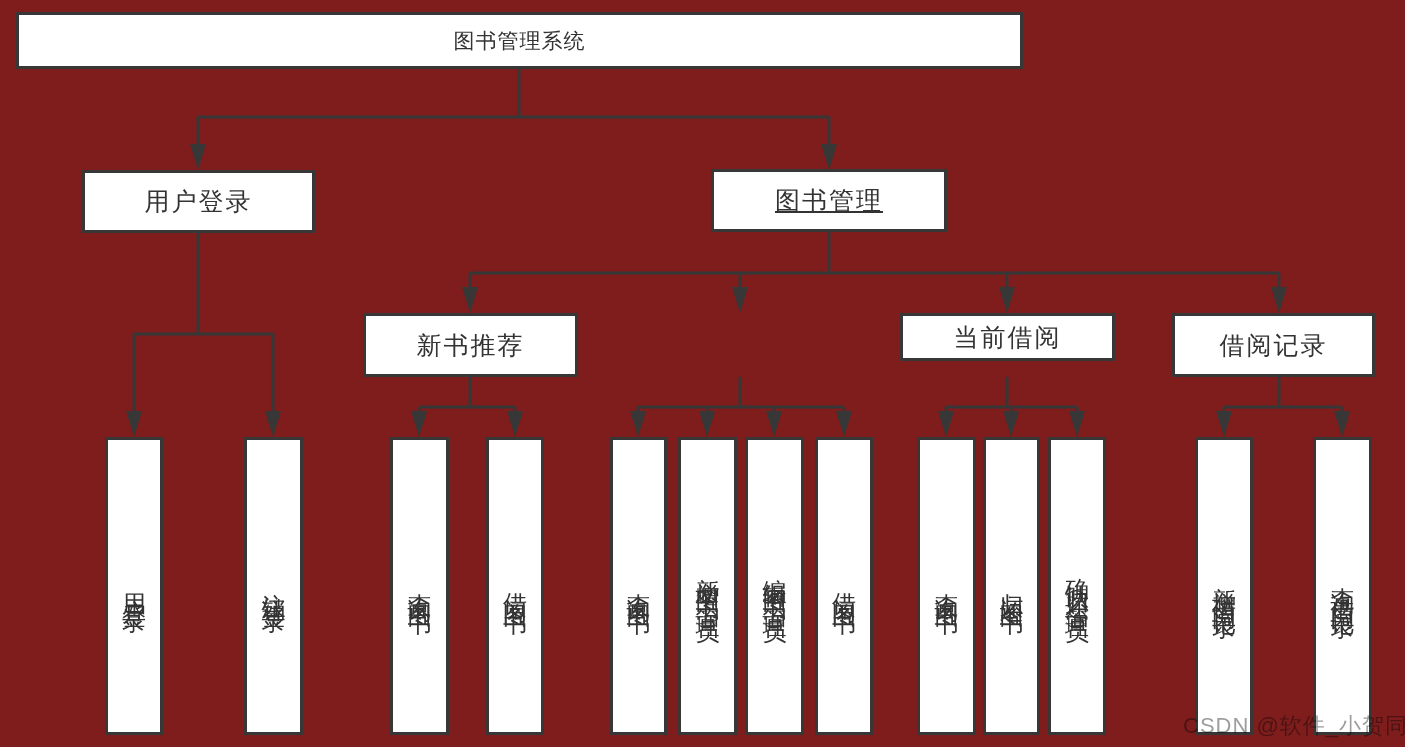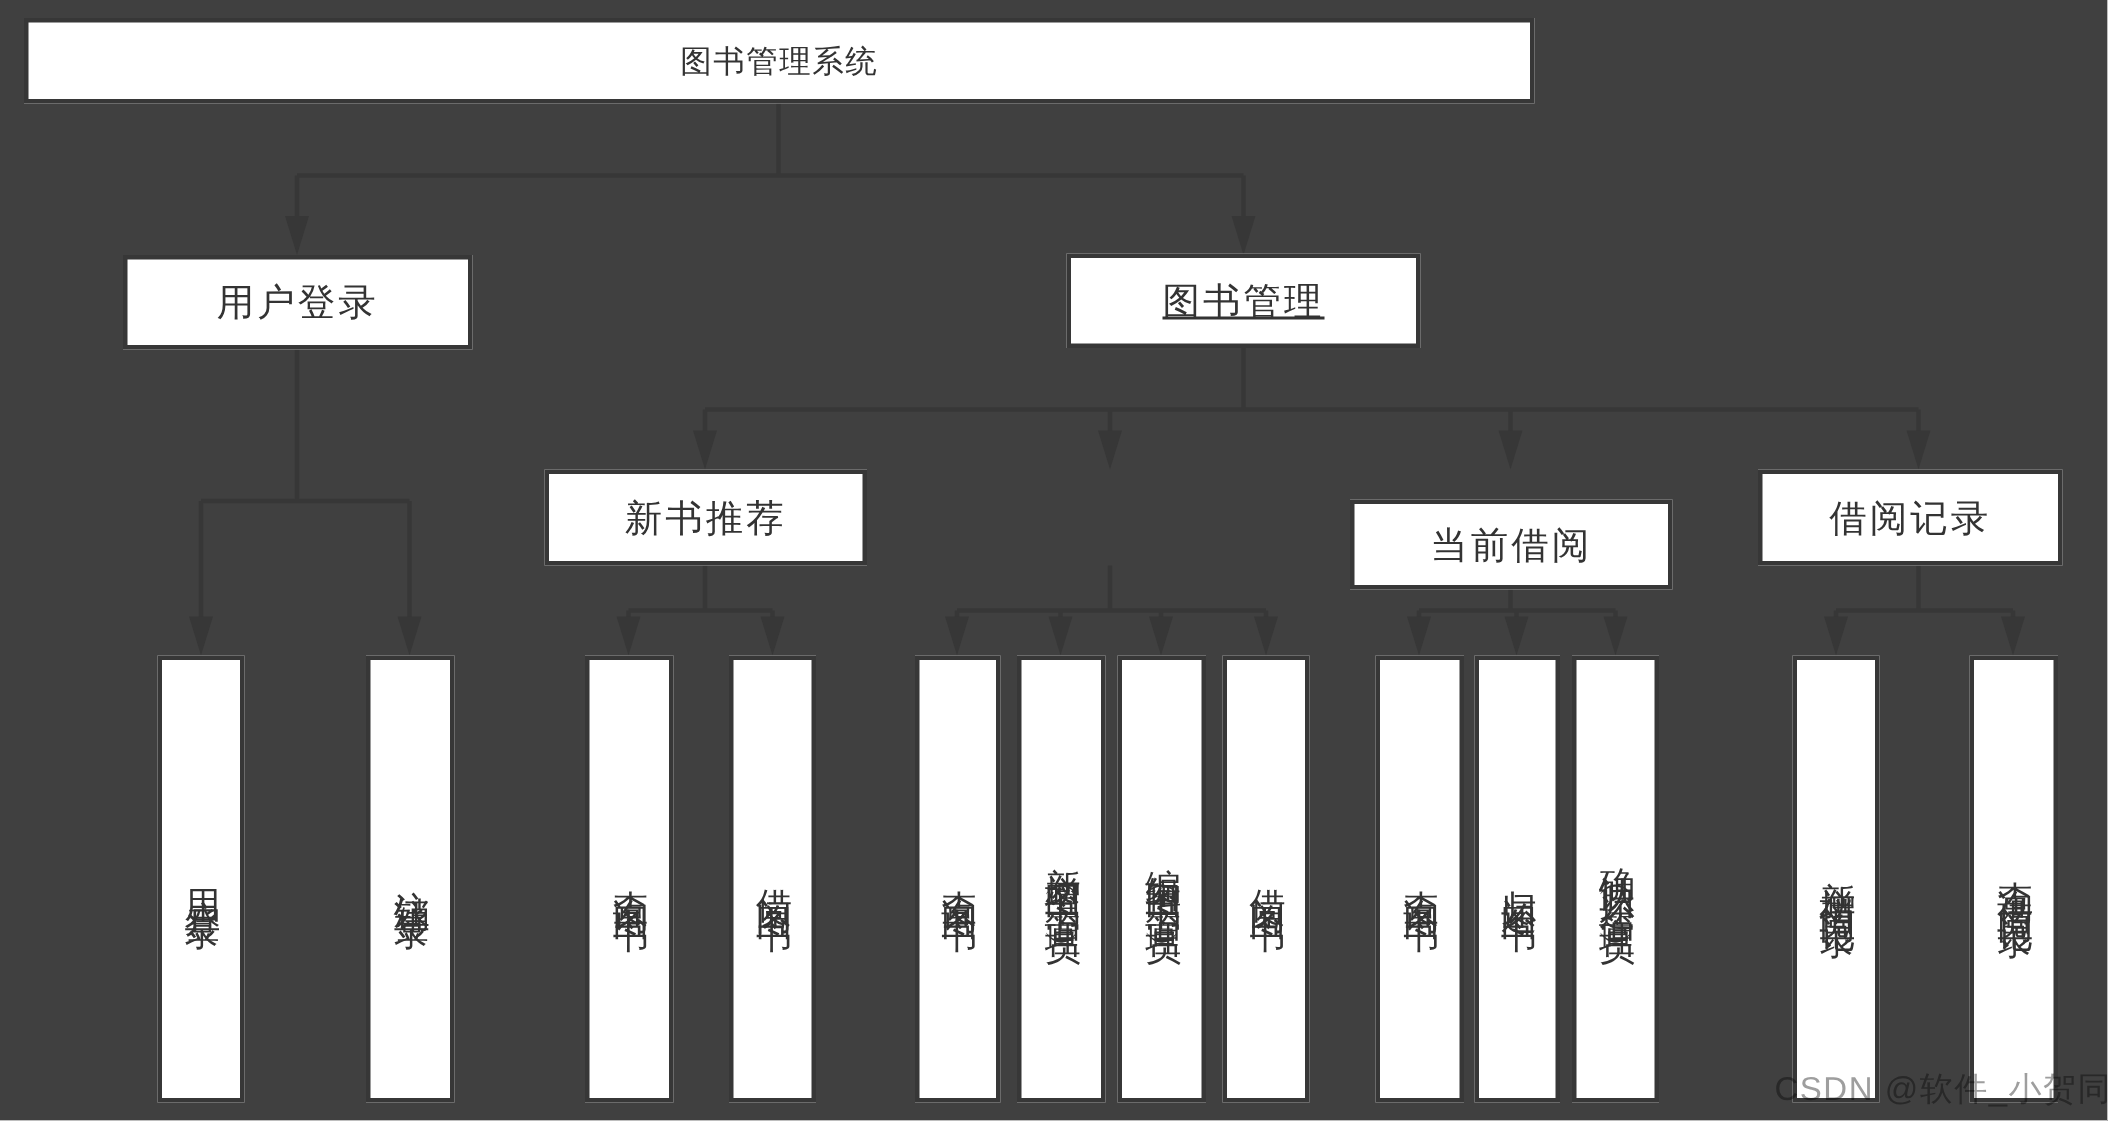--- a/index.html
+++ b/index.html
@@ -5,21 +5,21 @@
   html, body {
     margin: 0;
     padding: 0;
     background: #ffffff;
     font-family: "Liberation Sans", "DejaVu Sans", sans-serif;
   }
   .stage {
     position: relative;
     width: 1405px;
     height: 747px;
-    background: #404040;
+    background: #7f1d1d;
     overflow: hidden;
   }
   .wires {
     position: absolute;
     left: 0;
     top: 0;
     pointer-events: none;
   }
   .box {
     position: absolute;
@@ -102,21 +102,21 @@
       <polygon points="1334,411 1350,411 1342,437"></polygon>
     </g>
   </svg>
 
   <div class="box root" style="left:16px; top:12px; width:1007px; height:57px;">图书管理系统</div>
 
   <div class="box" style="left:82px; top:170px; width:233px; height:63px;">用户登录</div>
   <div class="box" style="left:711px; top:169px; width:236px; height:63px;text-decoration:underline;">图书管理</div>
 
   <div class="box" style="left:363px; top:313px; width:215px; height:64px;">新书推荐</div>
-  <div class="box" style="left:900px; top:313px; width:215px; height:60px;margin-top:20px;">当前借阅</div>
+  <div class="box" style="left:900px; top:313px; width:215px; height:48px;">当前借阅</div>
   <div class="box" style="left:1172px; top:313px; width:203px; height:64px;">借阅记录</div>
 
   <div class="leaf" style="left:105px; top:437px; width:58px; height:298px;">用户登录</div>
   <div class="leaf" style="left:244px; top:437px; width:59px; height:298px;">注销登录</div>
 
   <div class="leaf" style="left:390px; top:437px; width:59px; height:298px;">查询图书</div>
   <div class="leaf" style="left:486px; top:437px; width:58px; height:298px;">借阅图书</div>
 
   <div class="leaf" style="left:610px; top:437px; width:57px; height:298px;">查询图书</div>
   <div class="leaf" style="left:678px; top:437px; width:59px; height:298px;">新增图书（管理员）</div>

